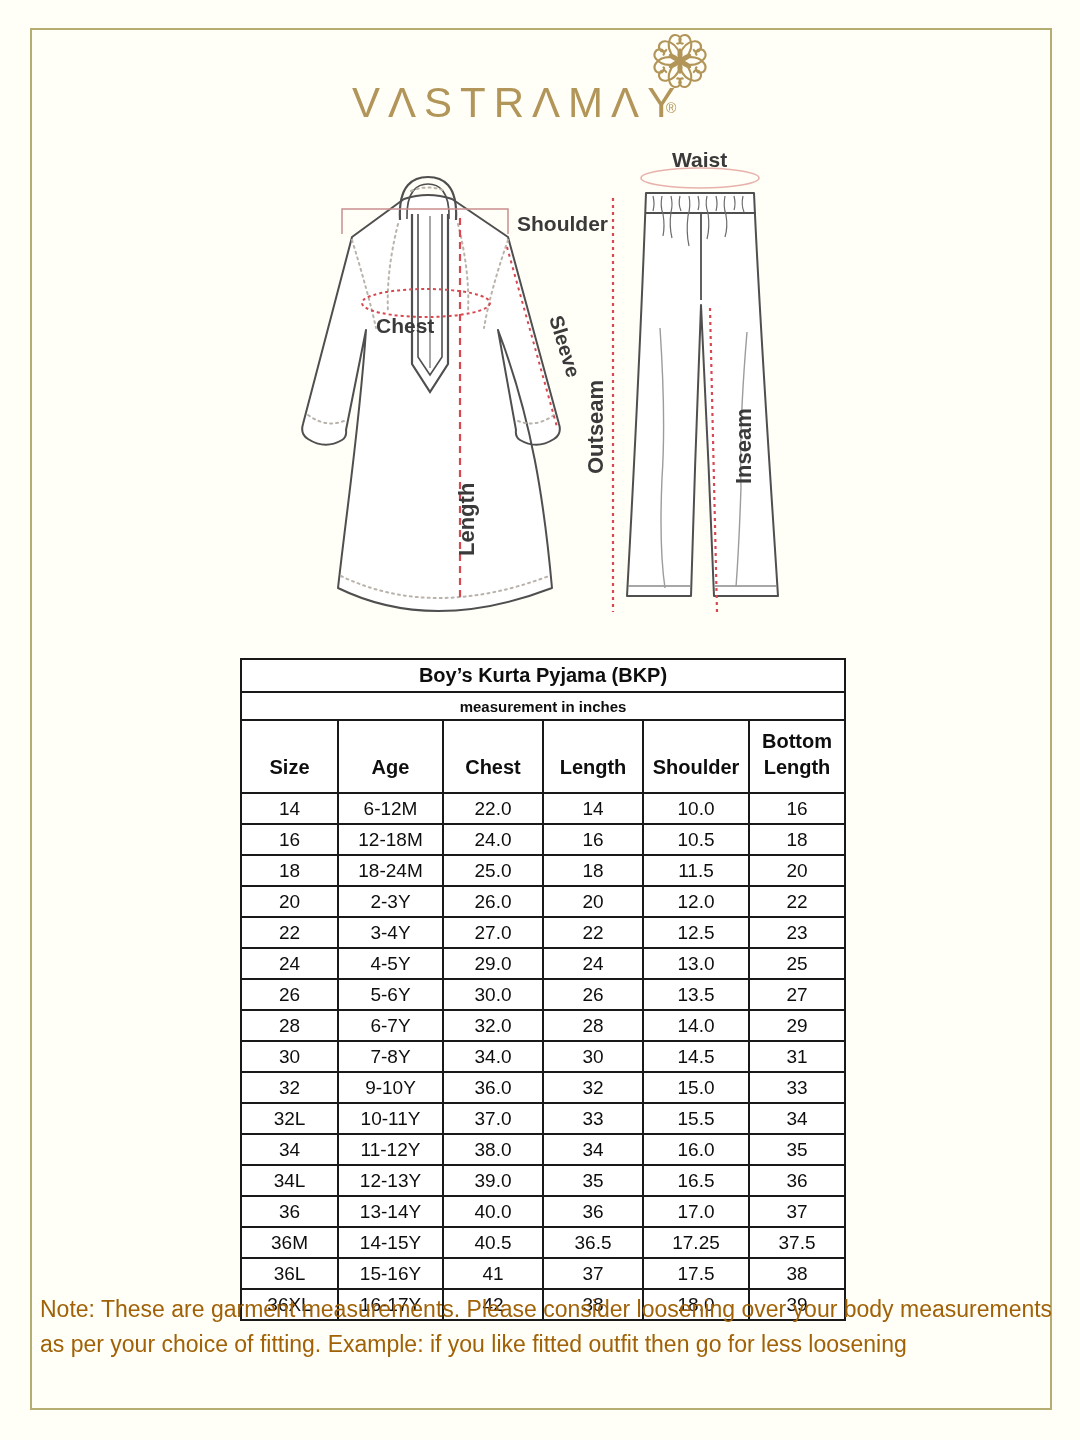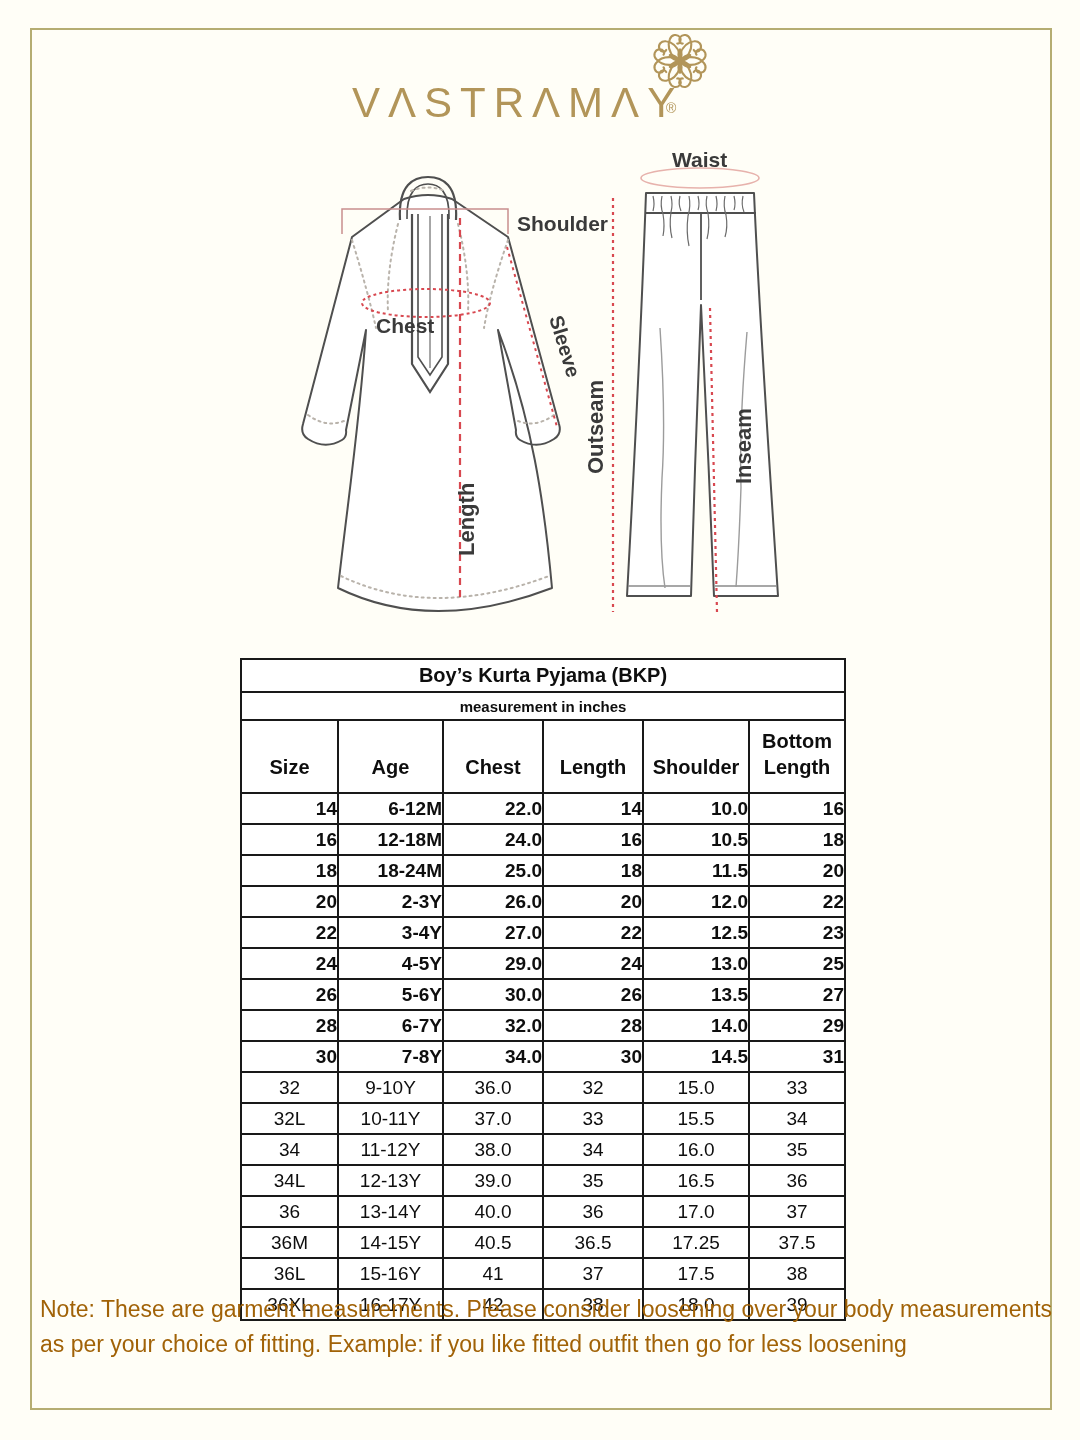--- a/index.html
+++ b/index.html
@@ -40,21 +40,21 @@
     border:2px solid #191919;text-align:center;color:#0e0e0e;
     padding:0;
   }
   .size-table .title-cell{height:31px;font-size:20px;font-weight:bold;}
   .size-table .subtitle-cell{height:26px;font-size:15px;font-weight:bold;}
   .size-table .head-cell{
     height:59px;font-size:20px;font-weight:bold;
     vertical-align:bottom;padding-bottom:12px;line-height:26px;
   }
   .size-table tbody td{height:29px;font-size:19px;}
-  .size-table tbody tr:nth-child(-n+9) td{font-weight:bold;text-align:right;}
+  .size-table tbody tr:nth-child(-n+9) td{font-weight:normal;}
   
   .note{
     position:absolute;left:40px;right:38px;top:1292px;
     font-size:23px;line-height:35px;color:#a16207;
   }
   .note-line-1{text-align:left;white-space:nowrap;}
   .note-line-2{text-align:left;white-space:nowrap;}
 </style>
 </head>
 <body>

